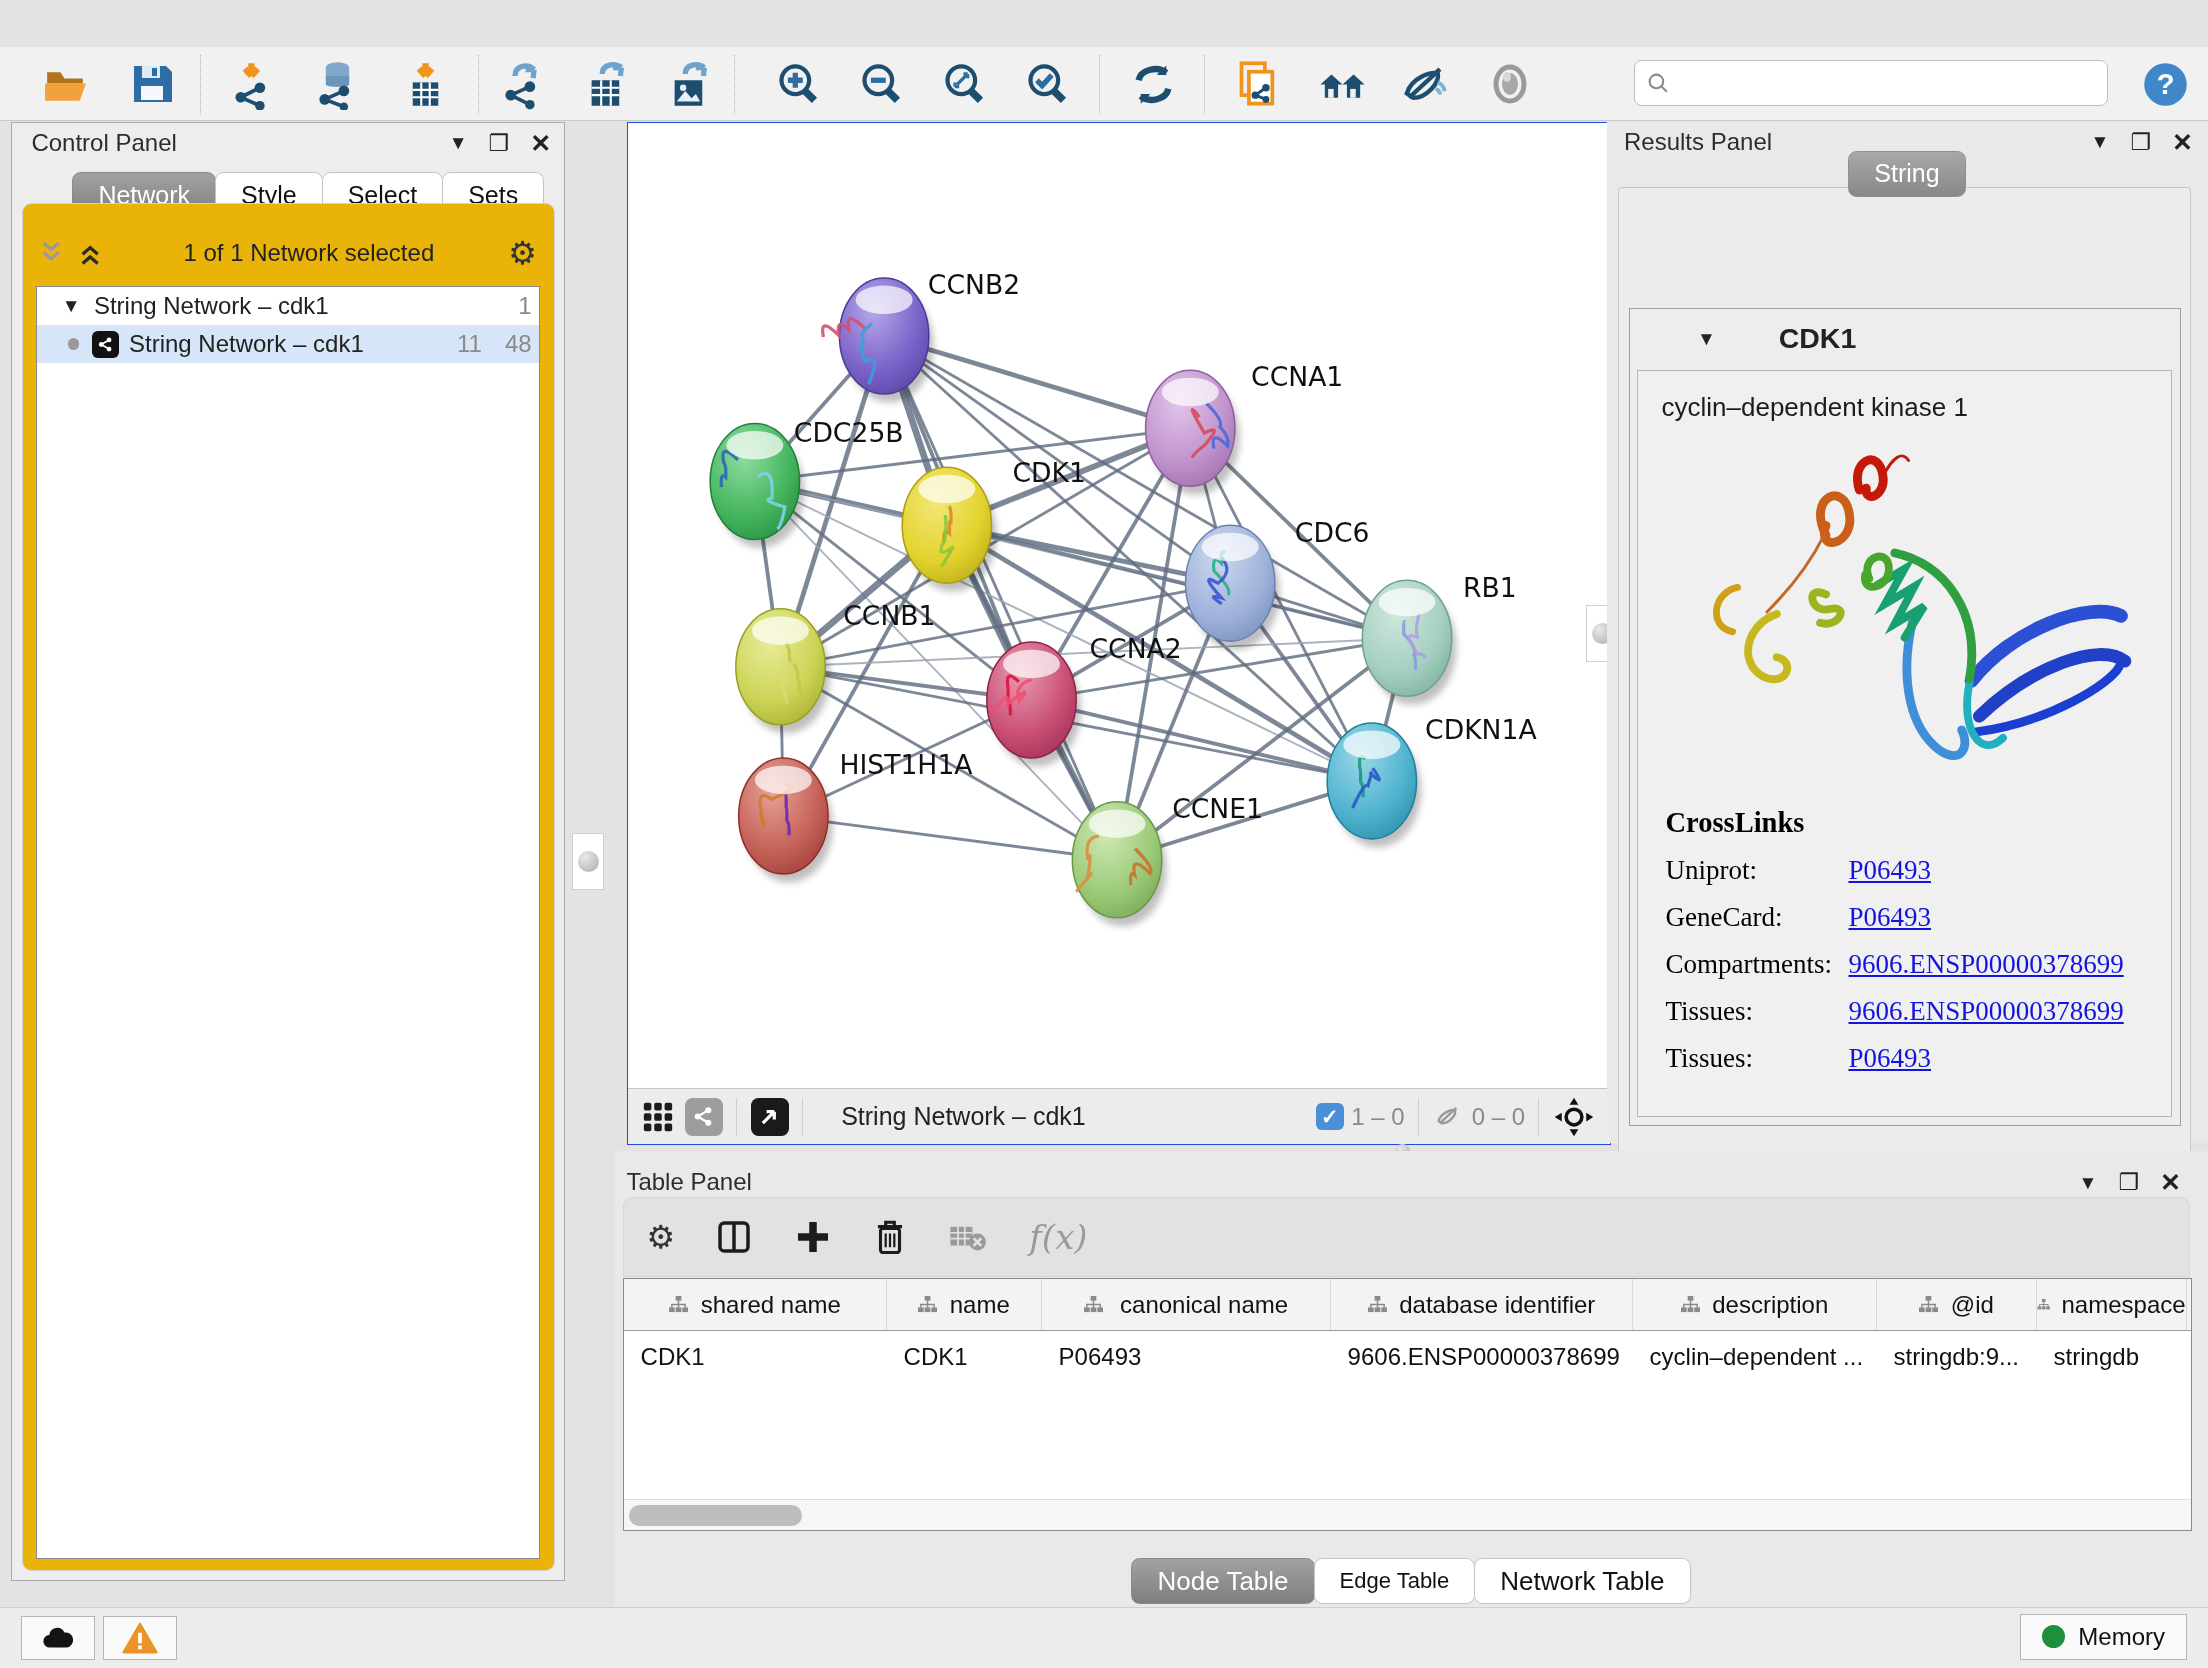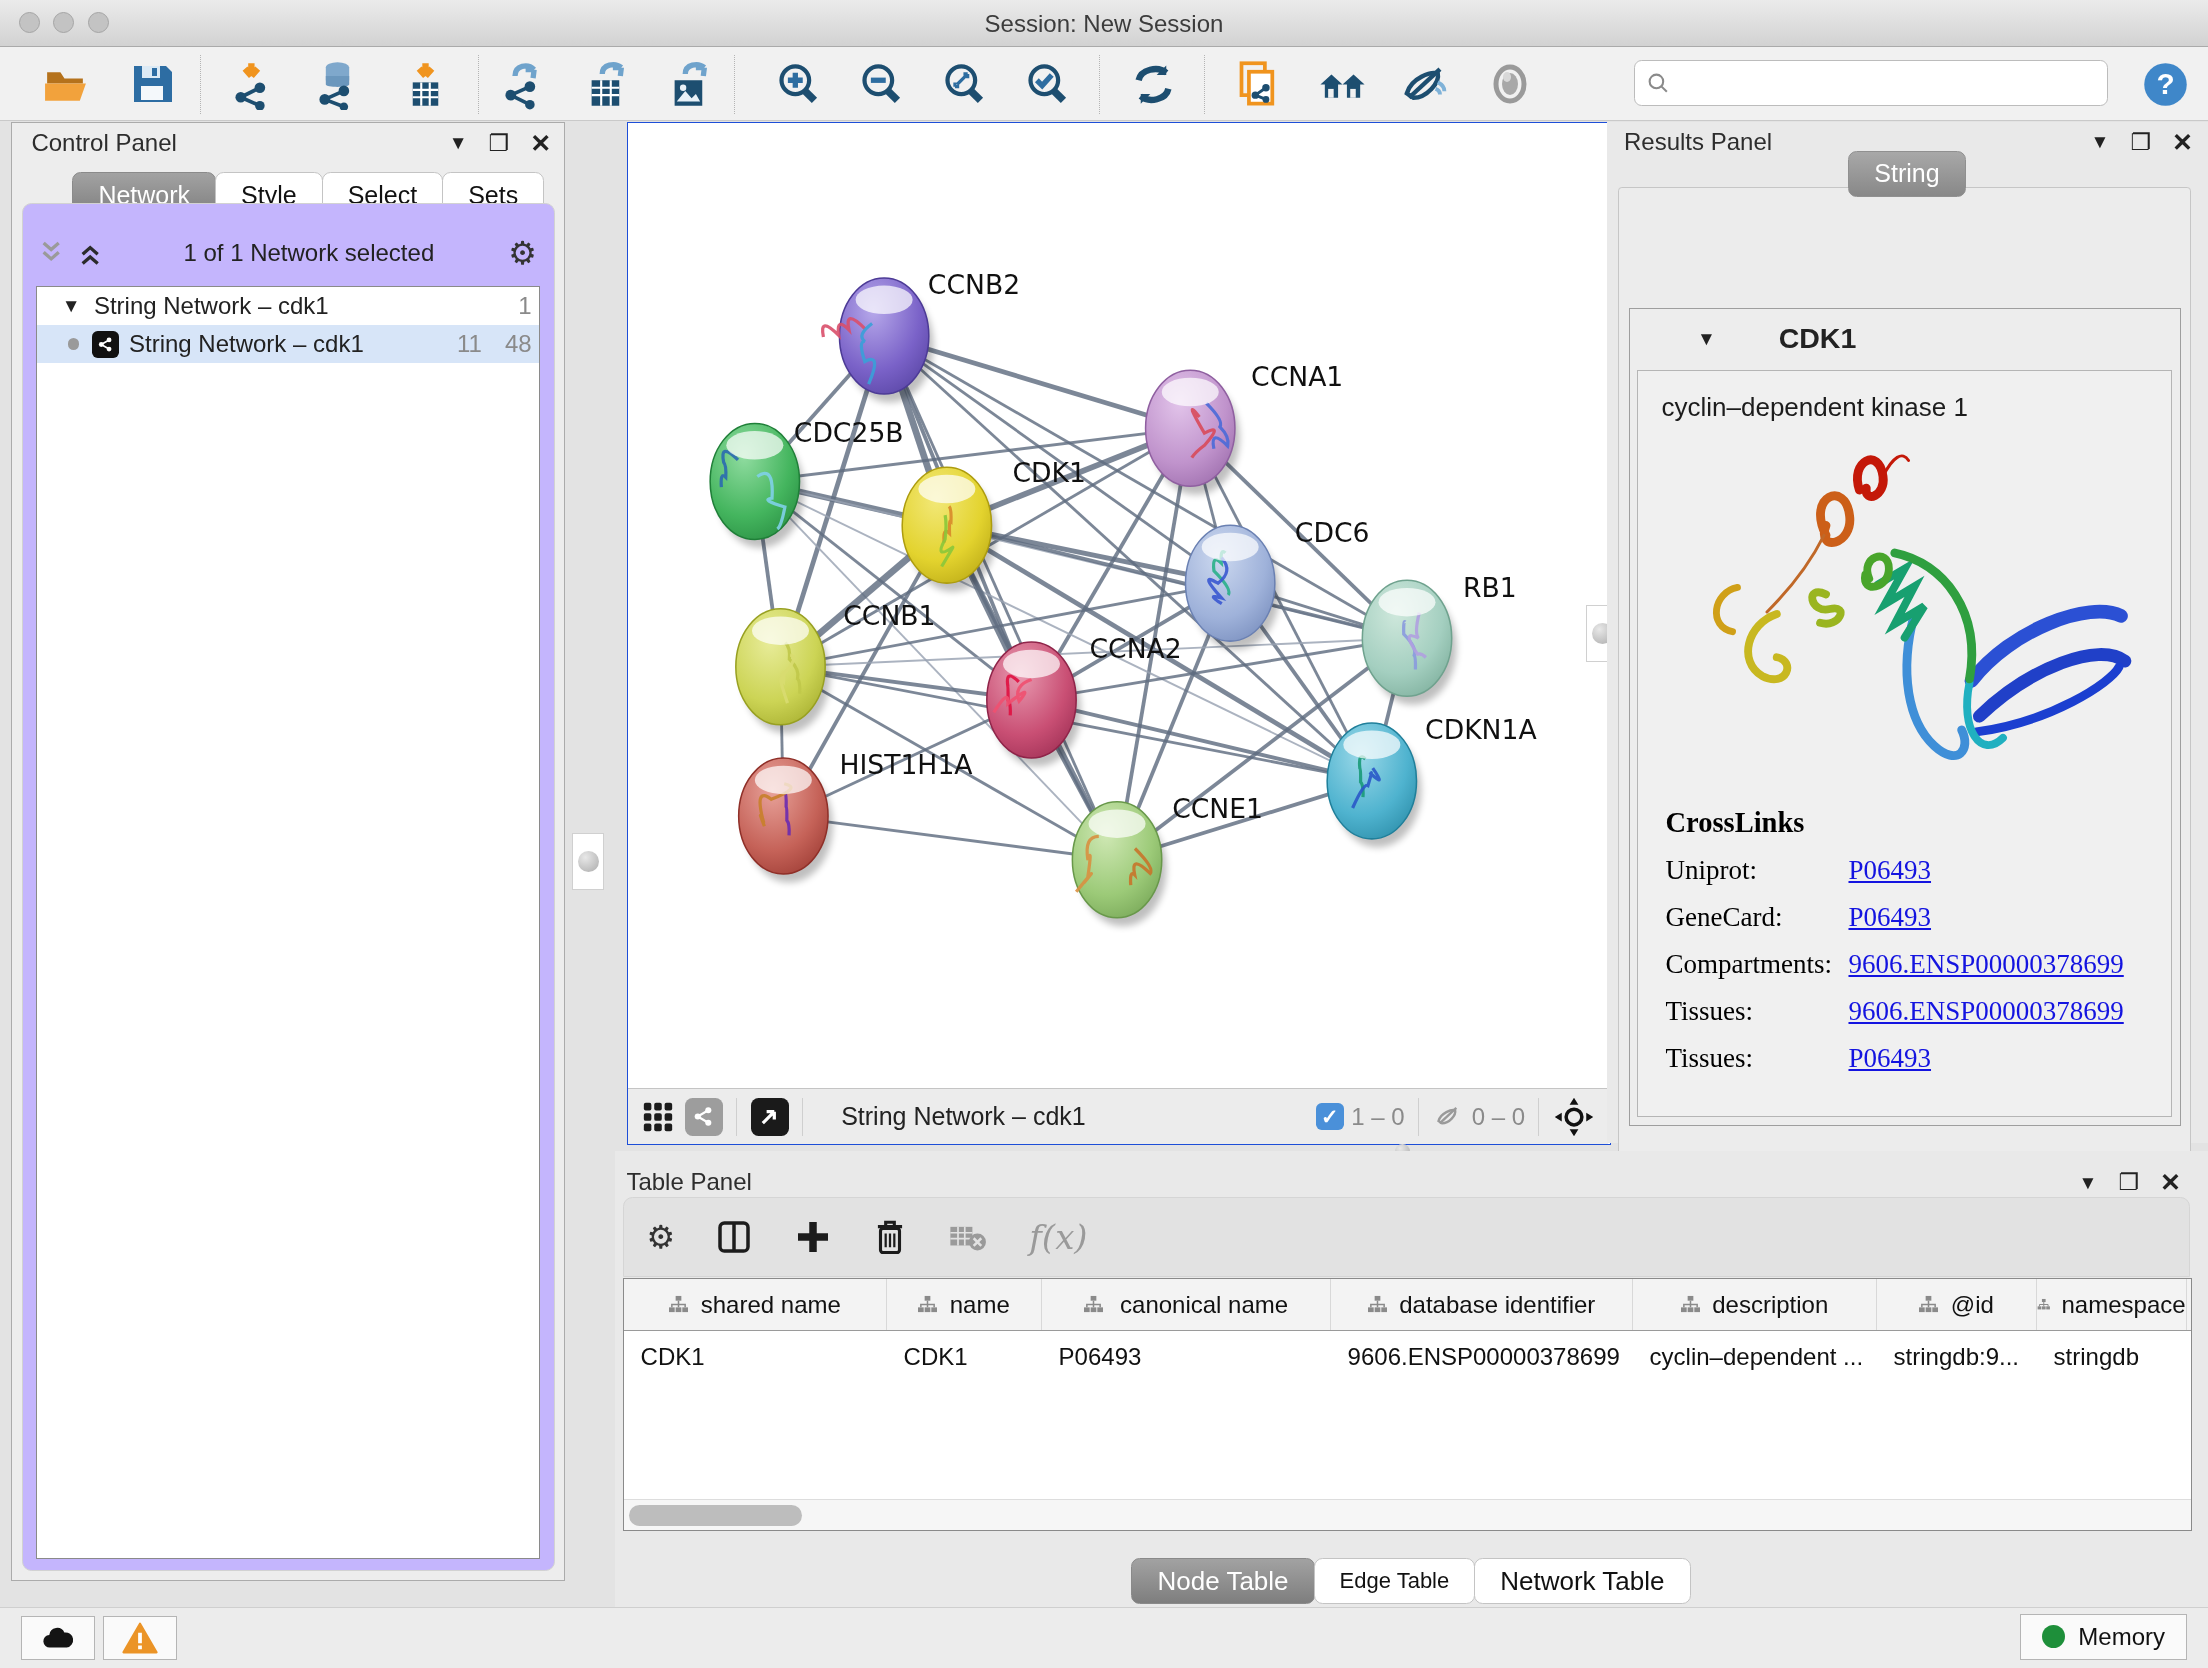--- a/index.html
+++ b/index.html
@@ -29,21 +29,21 @@
   .winbtns .x{font-weight:bold;font-size:25px;}
   
   .control-panel{position:absolute;left:11.4px;top:122px;width:552px;height:1457px;
     background:#ededed;border:1px solid #ababab;}
   .cp-tabs{position:absolute;left:61px;top:49px;display:flex;}
   .seg{height:44px;display:flex;align-items:center;justify-content:center;
     background:#fff;border:1px solid #c4c4c4;font-size:25px;padding:0 25px;
     border-radius:8.6px;margin-left:-1px;color:#111;}
   .seg.active{background:linear-gradient(#a2a2a2,#7e7e7e);color:#fff;border-color:#8a8a8a;}
   .cp-box{position:absolute;left:9.5px;top:80px;width:531px;height:1366px;
-    background:#c4b5fd;border:1px solid #d2d2d2;border-radius:9.5px;}
+    background:#eab308;border:1px solid #d2d2d2;border-radius:9.5px;}
   .cp-selrow{position:absolute;left:0;top:27px;width:100%;height:44px;display:flex;align-items:center;}
   .cp-selrow .lbl{flex:1;text-align:center;font-size:24px;color:#222;}
   .netlist{position:absolute;left:13.3px;top:82px;width:502px;height:1271px;
     background:#fff;border:1.9px solid #8a8a8a;}
   .netrow{display:flex;align-items:center;height:38px;font-size:24px;padding:0 7.6px;}
   .netrow.sel{background:#d7e5f8;}
   .netrow .grow{flex:1;}
   .cnt{color:#8a8a8a;margin-left:23px;}
   .share-tile{width:27px;height:27px;border-radius:5.7px;background:#111;display:inline-flex;
     align-items:center;justify-content:center;margin-right:9.5px;}
@@ -108,26 +108,20 @@
     display:flex;align-items:center;gap:13.3px;padding:0 21px;font-size:24px;color:#111;}
   .dot{width:23px;height:23px;border-radius:50%;background:#1e8f3a;}
   .gearglyph{font-family:"DejaVu Sans",sans-serif;font-size:32px;color:#333;line-height:1;}
   .tri{font-size:19px;color:#222;}
 </style>
 </head>
 <body>
 
 <div id="app">
 
-  <div class="titlebar">
-    <div class="tl" style="left:19px"></div>
-    <div class="tl" style="left:53px"></div>
-    <div class="tl" style="left:88px"></div>
-    <div class="win-title">Session: New Session</div>
-  </div>
 
   <div class="toolbar">
     <div class="tbi" style="left:38px">
       <svg width="49" height="49" viewBox="0 0 48 48">
         <path d="M6 12 h13 l4 6 h18 v5 H6 Z" fill="#b5721c"></path>
         <path d="M4 23 h40 l-6 17 H4 Z" fill="#f2a23c"></path>
       </svg>
     </div>
     <div class="tbi" style="left:124px">
       <svg width="48" height="48" viewBox="0 0 48 48">

